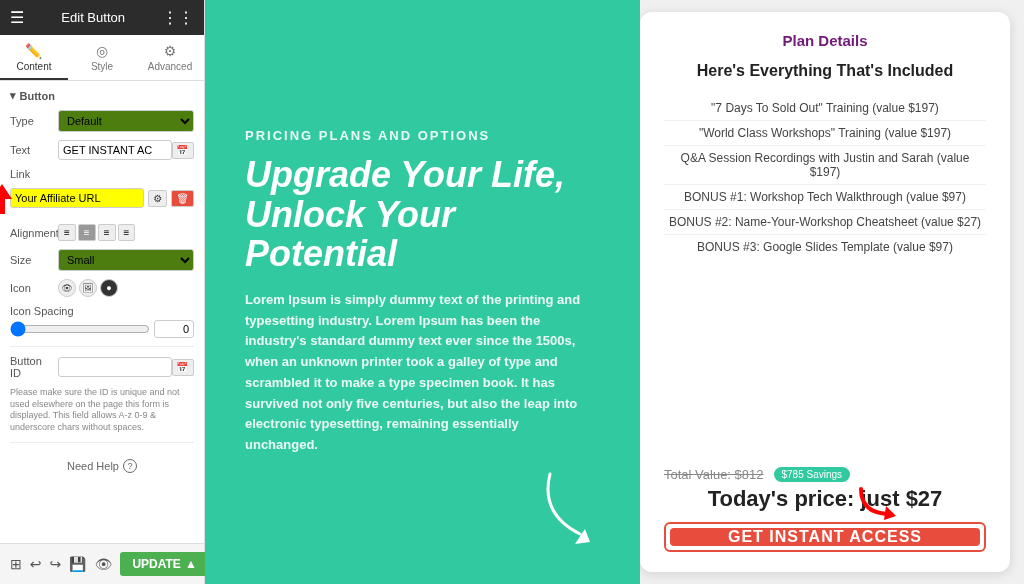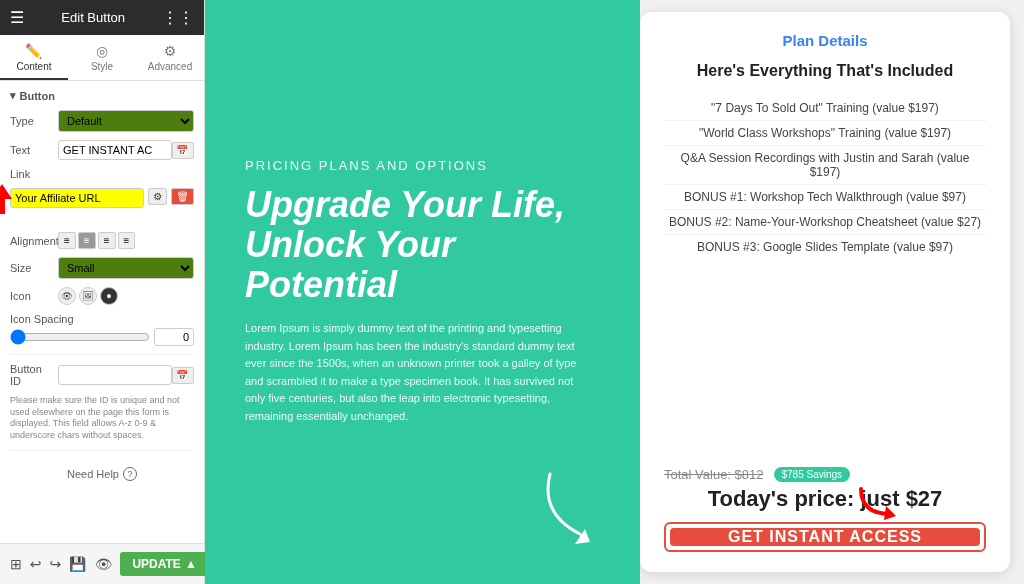--- a/index.html
+++ b/index.html
@@ -124,49 +124,51 @@
       justify-content: center;
       color: #fff;
       position: relative;
     }
     .pricing-label {
       font-size: 13px;
       letter-spacing: 2px;
       text-transform: uppercase;
       margin-bottom: 12px;
       opacity: 0.9;
+      font-weight: bold;
     }
     .pricing-headline {
       font-size: 36px;
       font-weight: 900;
       line-height: 1.1;
       margin-bottom: 16px;
       font-style: italic;
     }
     .pricing-body {
-      font-size: 11px;
+      font-size: 13px;
       line-height: 1.6;
       opacity: 0.9;
       max-width: 340px;
+      font-weight: bold;
     }
 
     
     .right-panel {
       width: 370px;
       background: #fff;
       border-radius: 12px;
       margin: 12px 14px 12px 0;
       padding: 20px 24px;
       display: flex;
       flex-direction: column;
       box-shadow: 0 2px 12px rgba(0,0,0,0.12);
       flex-shrink: 0;
     }
     .plan-details-title {
-      color: #3b82f6;
+      color: #701a75;
       text-align: center;
       font-size: 15px;
       font-weight: bold;
       margin-bottom: 12px;
     }
     .plan-everything {
       font-size: 16px;
       font-weight: 900;
       text-align: center;
       color: #222;
@@ -272,21 +274,21 @@
       <span class="field-label">Text</span>
       <div class="field-control field-input-with-icon">
         <input class="field-input" type="text" value="GET INSTANT AC" style="flex: 1 1 0%;">
         <span class="icon-btn">📅</span>
       </div>
     </div>
 
     <div class="field-row">
       <span class="field-label">Link</span>
     </div>
-    <div style="display:flex; align-items:flex-start; gap:4px; margin-bottom:24px; position:relative;">
+    <div style="display:flex; align-items:center; gap:4px; margin-bottom:16px; position:relative;">
       <div style="position:absolute; left:-18px; top:-4px;">
         <svg width="20" height="30" viewBox="0 0 20 30">
           <polygon points="10,0 20,15 0,15" fill="red"></polygon>
           <rect x="7" y="15" width="6" height="15" fill="red"></rect>
         </svg>
       </div>
       <input class="field-input field-input-yellow" type="text" value="Your Affiliate URL" style="flex: 1 1 0%; background: rgb(255, 255, 0);">
       <span class="icon-btn">⚙</span>
       <span class="icon-btn red">🗑</span>
     </div>

